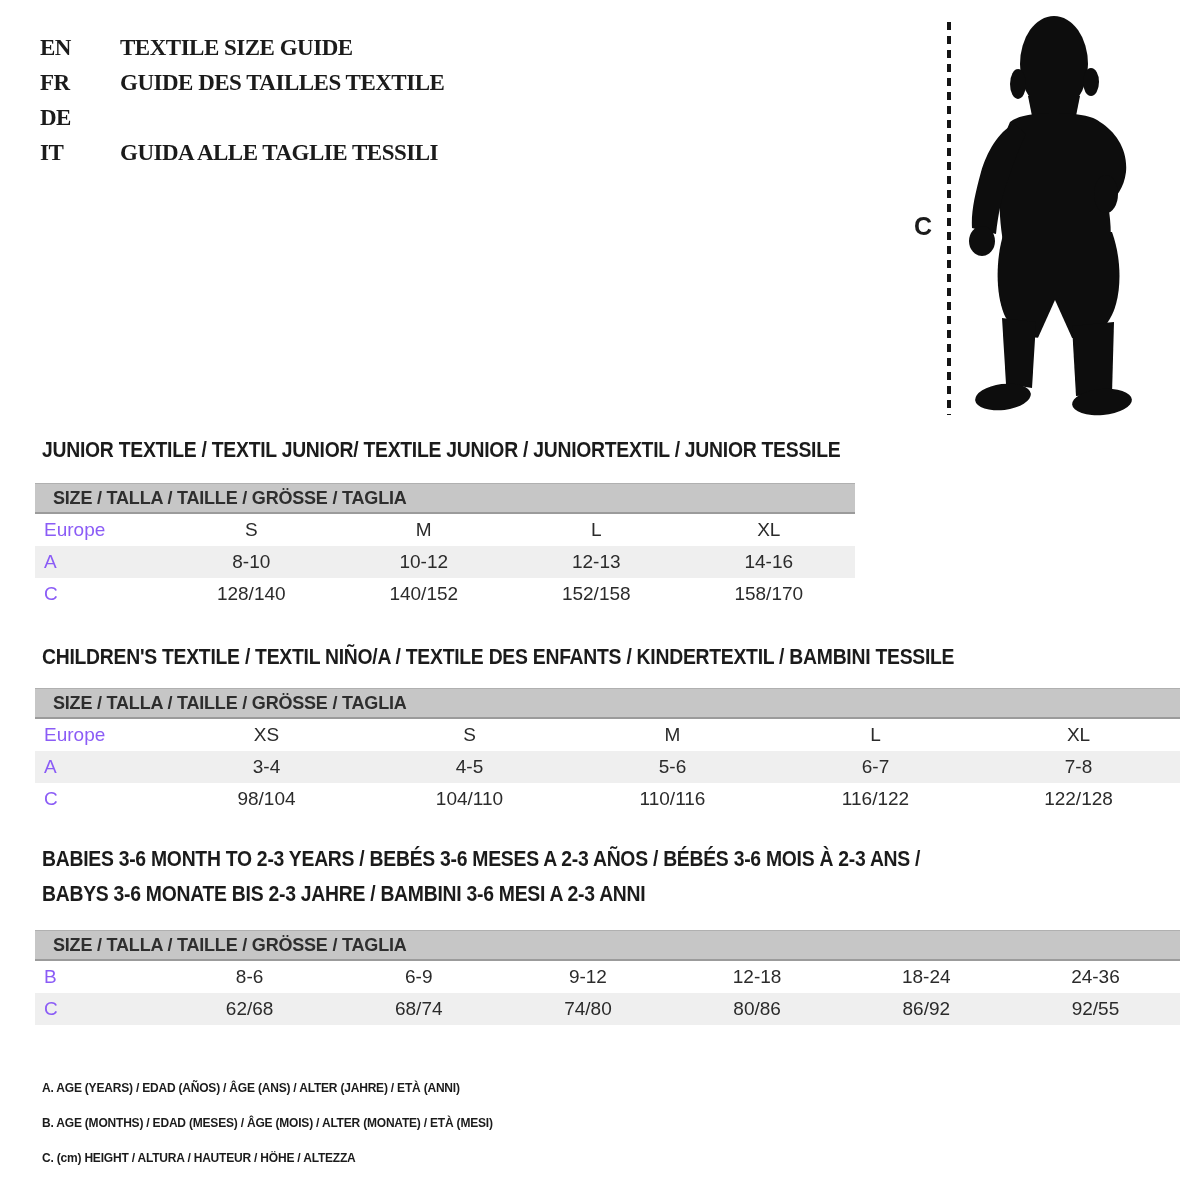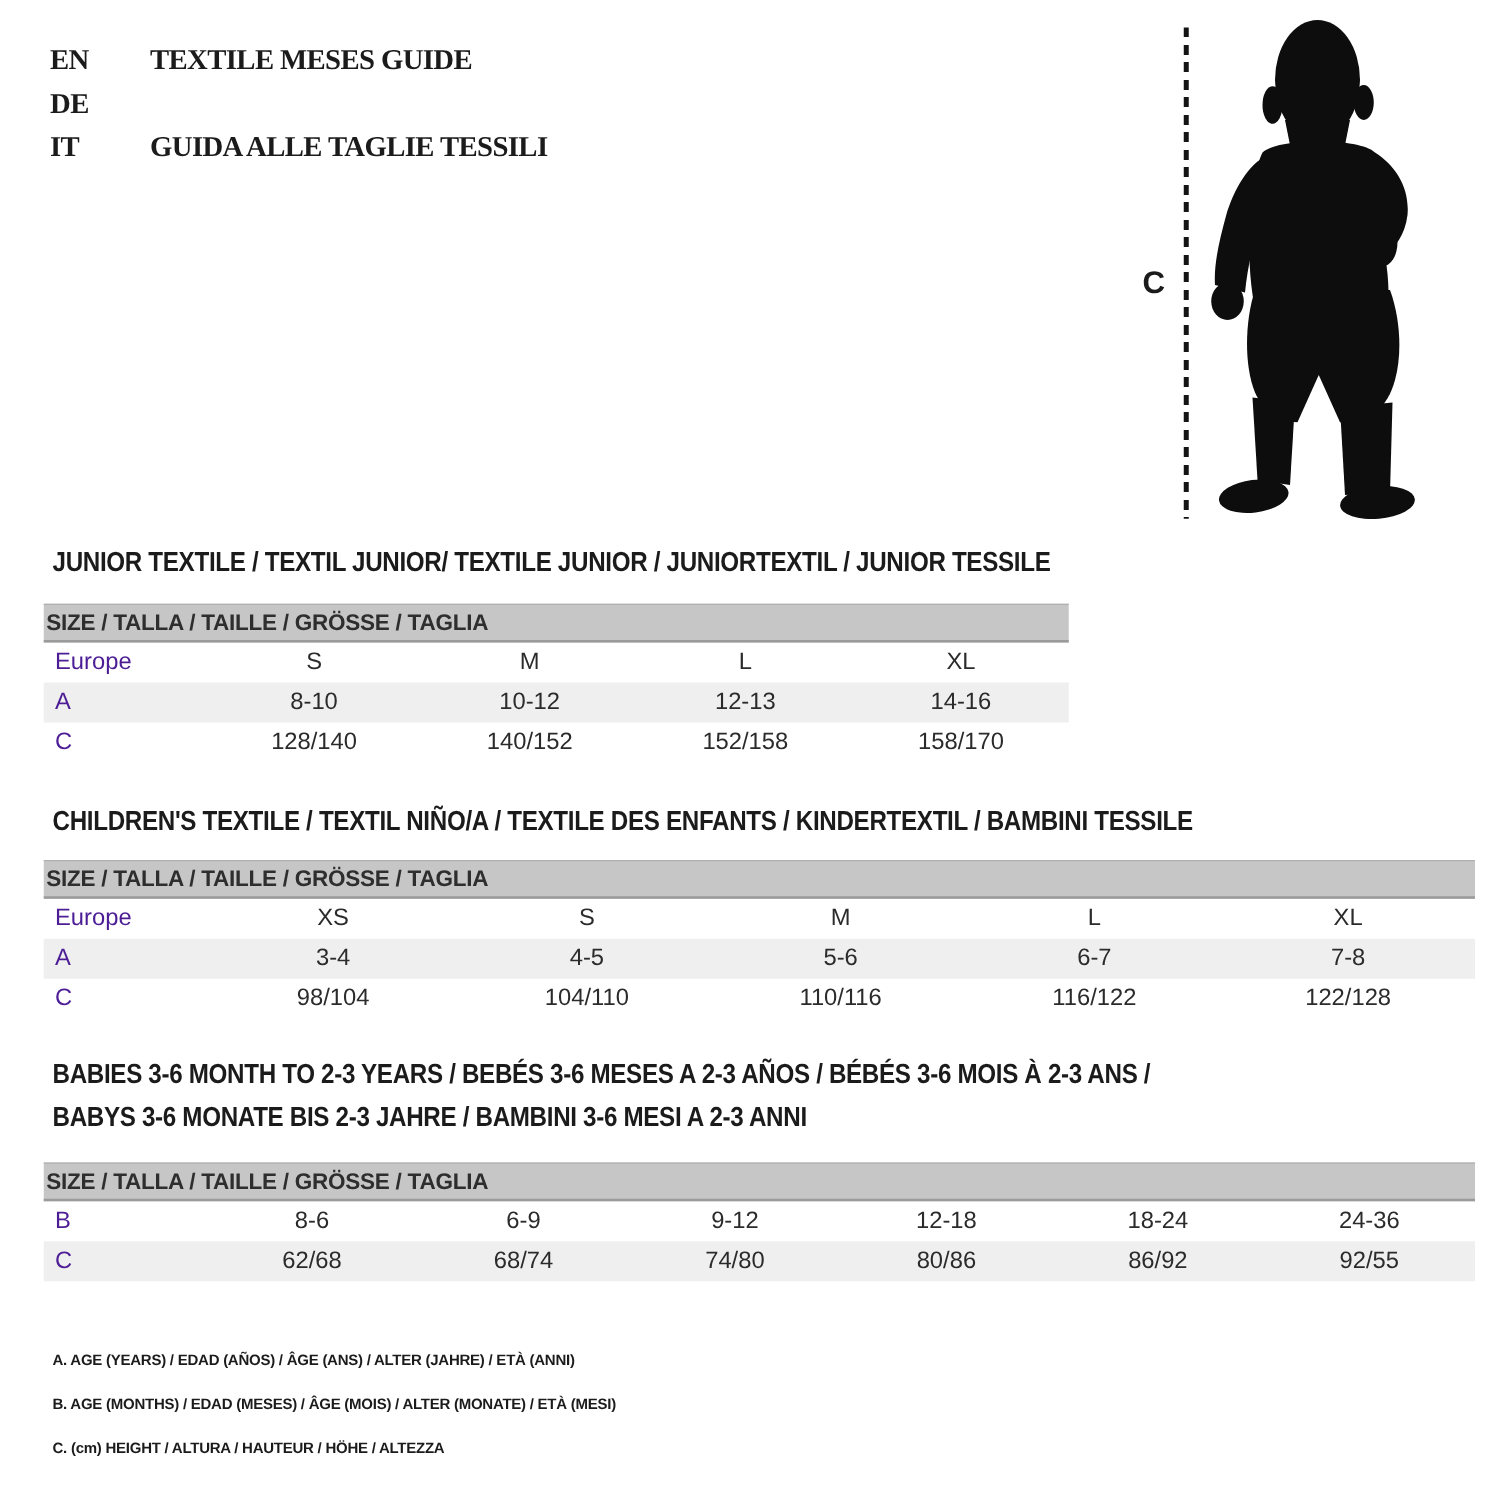--- a/index.html
+++ b/index.html
@@ -28,39 +28,43 @@
   .section-title {
     left:42px; font-size:22px; font-weight:700; white-space:nowrap;
     transform:scaleX(0.88); transform-origin:0 50%; letter-spacing:-0.3px;
   }
 
   
   .size-table { left:35px; }
   .t-header {
     height:31px; background:#c6c6c6;
     border-top:1px solid #b0b0b0; border-bottom:2px solid #9b9b9b;
-    display:flex; align-items:center; padding-left:2px; box-sizing:border-box;
+    display:flex; align-items:center; padding-left:18px; box-sizing:border-box;
     font-size:18px; font-weight:700; color:#2e2e2e; letter-spacing:-0.2px;
   }
   .t-row { display:flex; height:32px; align-items:center; }
   .t-row.alt { background:#efefef; }
-  .cell-label { width:130px; padding-left:9px; box-sizing:border-box; font-size:19px; color:#4c1d95; }
+  .cell-label { width:130px; padding-left:9px; box-sizing:border-box; font-size:19px; color:#8b5cf6; }
   .cell { flex:1; text-align:center; font-size:19px; color:#2b2b2b; }
 
   
   .legend { left:42px; top:1070px; }
   .legend-line { height:35px; display:flex; align-items:center; font-size:12px; font-weight:700; letter-spacing:-0.2px; white-space:nowrap; }
 </style>
 </head>
 <body>
 
 <div class="abs lang-block">
   <div class="lang-row">
     <span class="lang-code">EN</span>
-    <span class="lang-title">TEXTILE MESES GUIDE</span>
+    <span class="lang-title">TEXTILE SIZE GUIDE</span>
+  </div>
+  <div class="lang-row">
+    <span class="lang-code">FR</span>
+    <span class="lang-title">GUIDE DES TAILLES TEXTILE</span>
   </div>
   <div class="lang-row">
     <span class="lang-code">DE</span>
   </div>
   <div class="lang-row">
     <span class="lang-code">IT</span>
     <span class="lang-title">GUIDA ALLE TAGLIE TESSILI</span>
   </div>
 </div>
 

